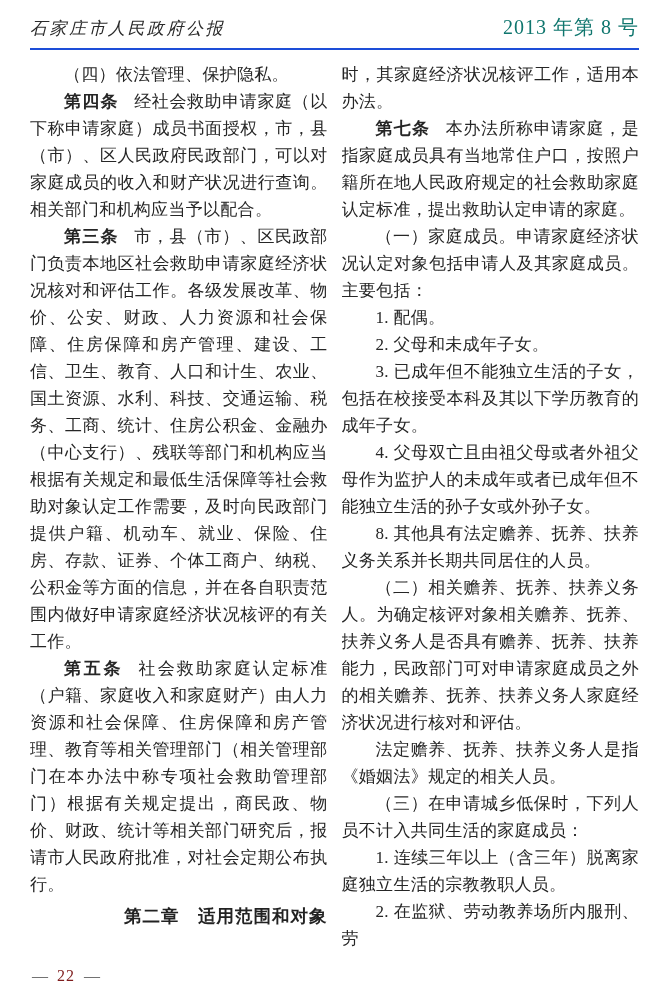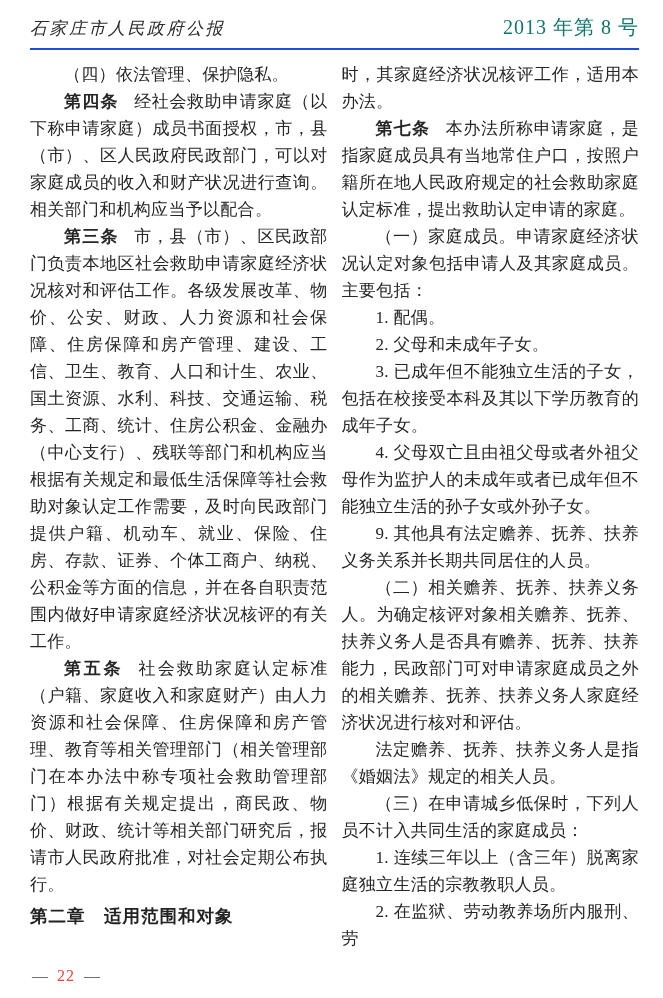--- a/index.html
+++ b/index.html
@@ -71,38 +71,38 @@
     margin-right: 0.9em;
     letter-spacing: 1px;
   }
   .term:empty { display: none; }
   .chapter {
     margin: 5px 0 7px 0;
     font-family: "Liberation Sans", "DejaVu Sans", sans-serif;
     font-weight: bold;
     font-size: 17.5px;
     line-height: 27px;
-    text-align: left;
+    text-align: right;
     text-indent: 0;
     letter-spacing: 1px;
     color: #222222;
   }
   
   .footer {
     position: absolute;
     left: 32px;
     bottom: 13px;
     font-size: 16px;
     color: #4d4d4d;
     display: flex;
     align-items: center;
     gap: 9px;
   }
   .footer .num {
-    color: #ef4444;
+    color: #7f1d1d;
     letter-spacing: 1px;
   }
   .footer .dash {
     color: #5a5a5a;
   }
 </style>
 </head>
 <body>
 
 <div class="page">
@@ -124,21 +124,21 @@
     </div>
 
     <div class="col">
       <p class="para cont"><span>时，其家庭经济状况核评工作，适用本办法。</span></p>
       <p class="para"><b class="term">第七条</b><span>本办法所称申请家庭，是指家庭成员具有当地常住户口，按照户籍所在地人民政府规定的社会救助家庭认定标准，提出救助认定申请的家庭。</span></p>
       <p class="para"><span>（一）家庭成员。申请家庭经济状况认定对象包括申请人及其家庭成员。主要包括：</span></p>
       <p class="para"><span>1. 配偶。</span></p>
       <p class="para"><span>2. 父母和未成年子女。</span></p>
       <p class="para"><span>3. 已成年但不能独立生活的子女，包括在校接受本科及其以下学历教育的成年子女。</span></p>
       <p class="para"><span>4. 父母双亡且由祖父母或者外祖父母作为监护人的未成年或者已成年但不能独立生活的孙子女或外孙子女。</span></p>
-      <p class="para"><span>9. 其他具有法定赡养、抚养、扶养义务关系并长期共同居住的人员。</span></p>
+      <p class="para"><span>8. 其他具有法定赡养、抚养、扶养义务关系并长期共同居住的人员。</span></p>
       <p class="para"><span>（二）相关赡养、抚养、扶养义务人。为确定核评对象相关赡养、抚养、扶养义务人是否具有赡养、抚养、扶养能力，民政部门可对申请家庭成员之外的相关赡养、抚养、扶养义务人家庭经济状况进行核对和评估。</span></p>
       <p class="para"><span>法定赡养、抚养、扶养义务人是指《婚姻法》规定的相关人员。</span></p>
       <p class="para"><span>（三）在申请城乡低保时，下列人员不计入共同生活的家庭成员：</span></p>
       <p class="para"><span>1. 连续三年以上（含三年）脱离家庭独立生活的宗教教职人员。</span></p>
       <p class="para"><span>2. 在监狱、劳动教养场所内服刑、劳</span></p>
     </div>
 
   </div>
 
   <div class="footer">

